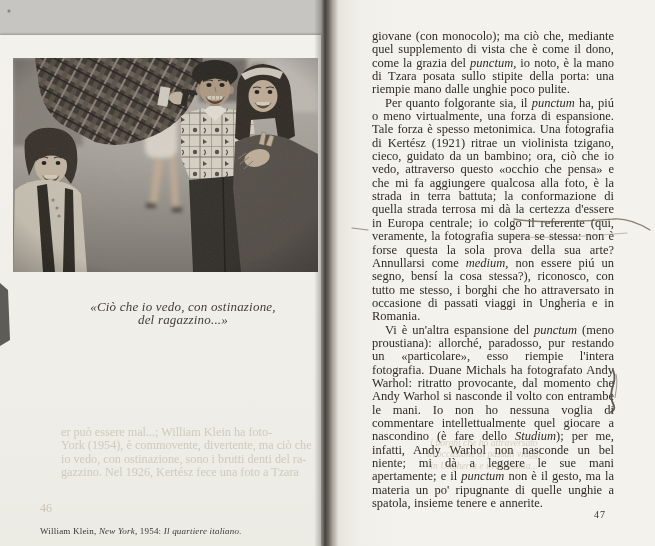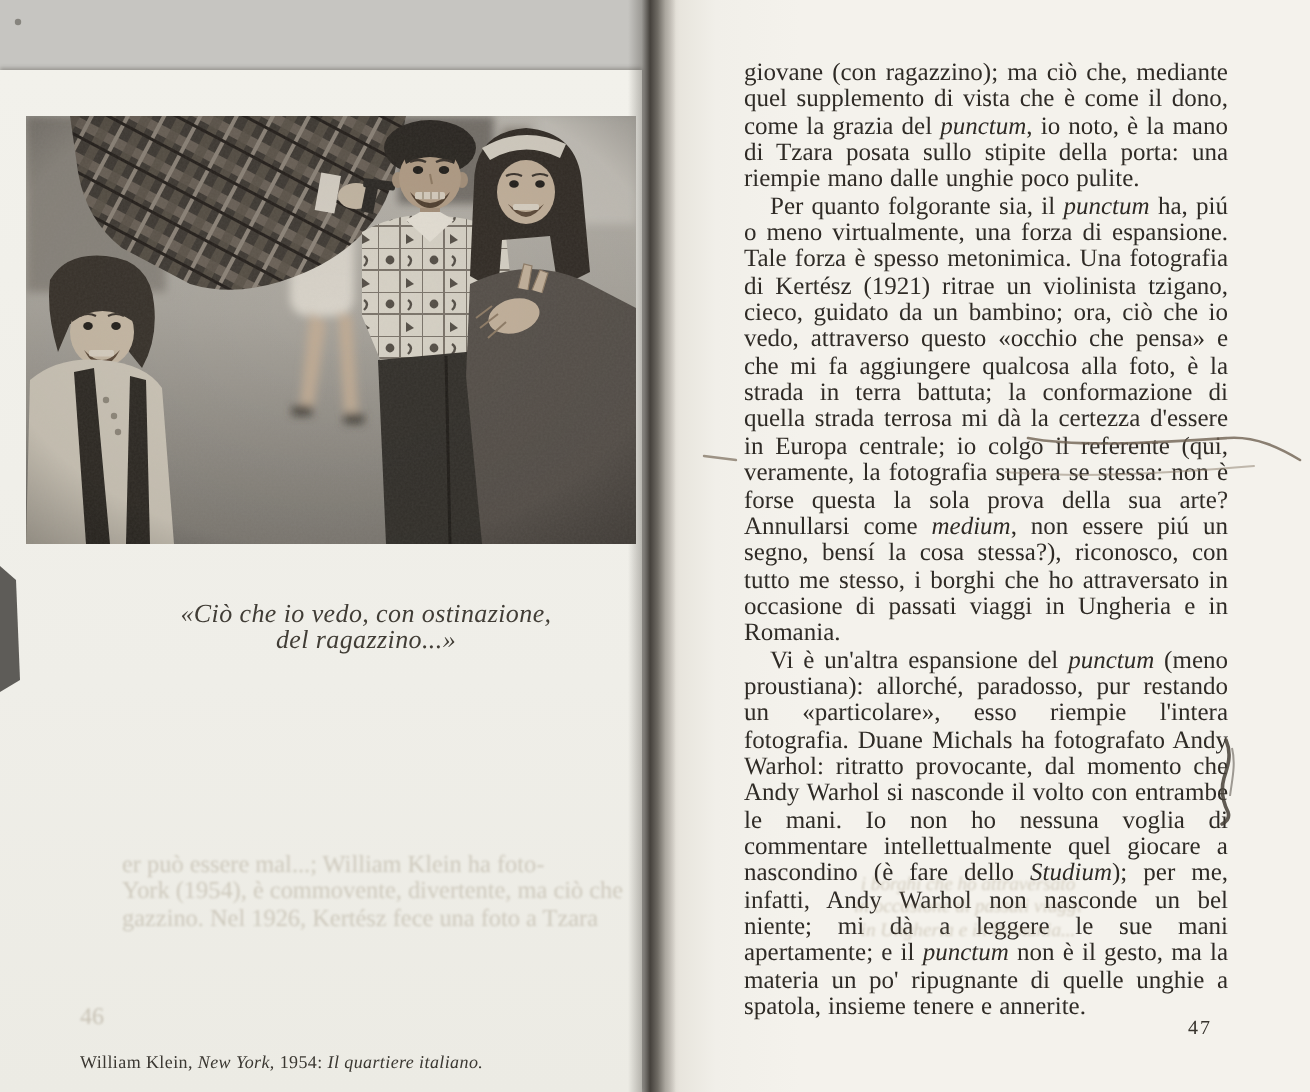--- a/index.html
+++ b/index.html
@@ -180,30 +180,31 @@
   </div>
 
   <div class="caption">
       <div>«Ciò che io vedo, con ostinazione,</div>
       <div>del ragazzino...»</div>
     </div>
 
   <div class="ghost-left">
       <div>er può essere mal...; William Klein ha foto-</div>
       <div>York (1954), è commovente, divertente, ma ciò che</div>
+      <div>io vedo, con ostinazione, sono i brutti denti del ra-</div>
       <div>gazzino. Nel 1926, Kertész fece una foto a Tzara</div>
     </div>
   <div class="ghost-pn-left">46</div>
 
   <div class="credit">
     <span>William Klein, </span><span class="it">New York</span><span>, 1954: </span><span class="it">Il quartiere italiano.</span>
   </div>
 
   <div class="body-text">
-      <p class="para"><span>giovane (con ragazzino); ma ciò che, mediante quel supplemento di vista che è come il dono, come la grazia del </span><em>punctum</em><span>, io noto, è la mano di Tzara posata sullo stipite della porta: una riempie mano dalle unghie poco pulite.</span></p>
+      <p class="para"><span>giovane (con monocolo); ma ciò che, mediante quel supplemento di vista che è come il dono, come la grazia del </span><em>punctum</em><span>, io noto, è la mano di Tzara posata sullo stipite della porta: una riempie mano dalle unghie poco pulite.</span></p>
       <p class="para indent"><span>Per quanto folgorante sia, il </span><em>punctum</em><span> ha, piú o meno virtualmente, una forza di espansione. Tale forza è spesso metonimica. Una fotografia di Kertész (1921) ritrae un violinista tzigano, cieco, guidato da un bambino; ora, ciò che io vedo, attraverso questo «occhio che pensa» e che mi fa aggiungere qualcosa alla foto, è la strada in terra battuta; la conformazione di quella strada terrosa mi dà la certezza d'essere in Europa centrale; io colgo il referente (qui, veramente, la fotografia supera se stessa: non è forse questa la sola prova della sua arte? Annullarsi come </span><em>medium</em><span>, non essere piú un segno, bensí la cosa stessa?), riconosco, con tutto me stesso, i borghi che ho attraversato in occasione di passati viaggi in Ungheria e in Romania.</span></p>
       <p class="para indent"><span>Vi è un'altra espansione del </span><em>punctum</em><span> (meno proustiana): allorché, paradosso, pur restando un «particolare», esso riempie l'intera fotografia. Duane Michals ha fotografato Andy Warhol: ritratto provocante, dal momento che Andy Warhol si nasconde il volto con entrambe le mani. Io non ho nessuna voglia di commentare intellettualmente quel giocare a nascondino (è fare dello </span><em>Studium</em><span>); per me, infatti, Andy Warhol non nasconde un bel niente; mi dà a leggere le sue mani apertamente; e il </span><em>punctum</em><span> non è il gesto, ma la materia un po' ripugnante di quelle unghie a spatola, insieme tenere e annerite.</span></p>
     </div>
 
   <div class="ghost-right">
       <div>i borghi che ho attraversato</div>
       <div>in occasione di passati viaggi</div>
       <div>in Ungheria e in Romania...</div>
     </div>
 

